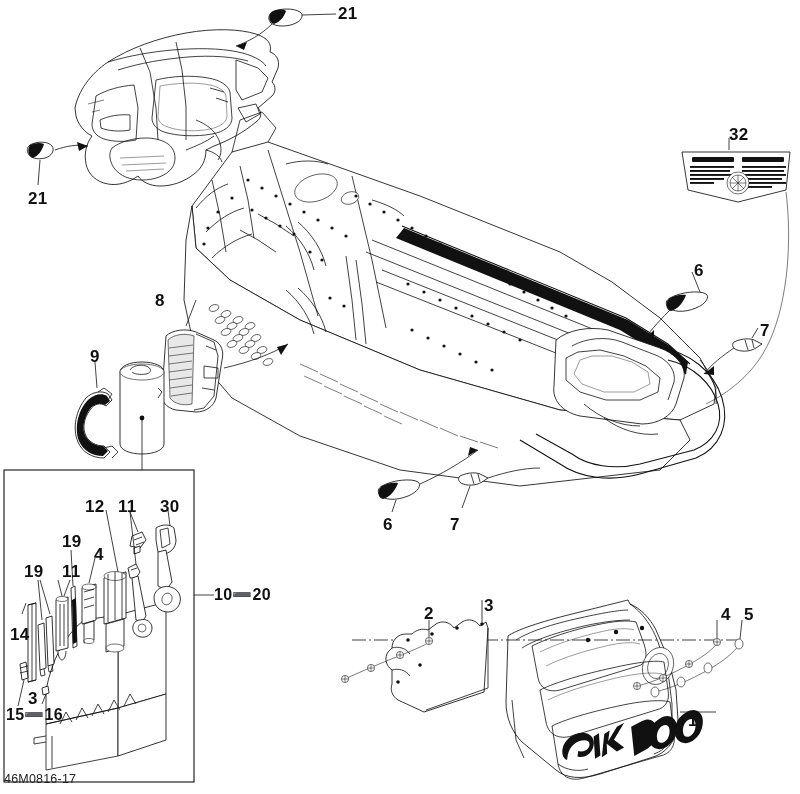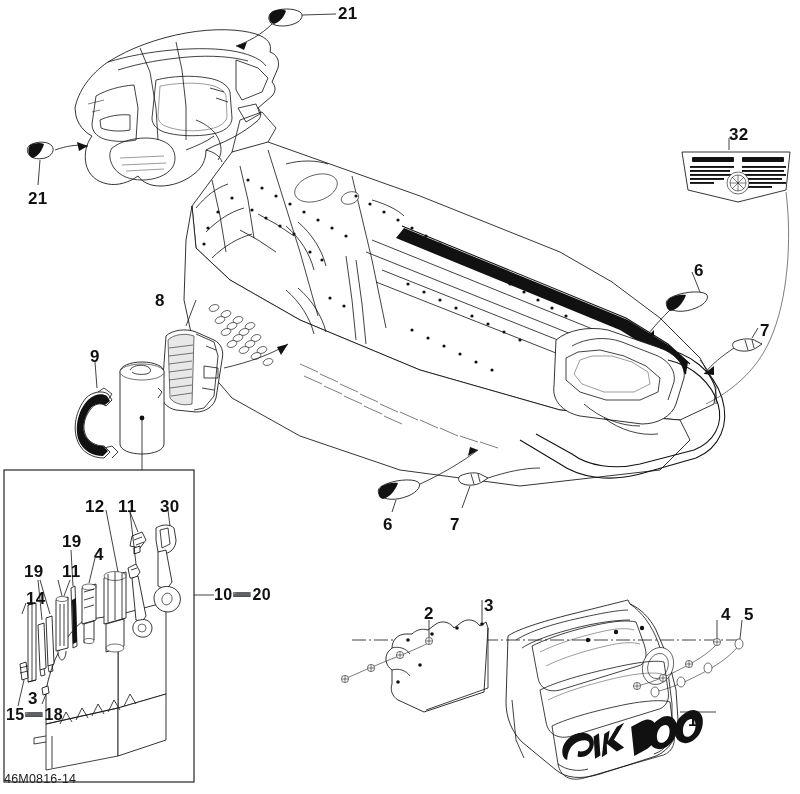--- a/index.html
+++ b/index.html
@@ -617,28 +617,28 @@
 <div class="lbl" style="left:744px;top:606px;">5</div>
 <div class="lbl" style="left:694px;top:262px;">6</div>
 <div class="lbl" style="left:383px;top:516px;">6</div>
 <div class="lbl" style="left:760px;top:322px;">7</div>
 <div class="lbl" style="left:450px;top:516px;">7</div>
 <div class="lbl" style="left:155px;top:292px;">8</div>
 <div class="lbl" style="left:90px;top:348px;">9</div>
 <div class="lbl" style="left:62px;top:563px;">11</div>
 <div class="lbl" style="left:94px;top:546px;">4</div>
 <div class="lbl" style="left:85px;top:498px;">12</div>
-<div class="lbl" style="left:10px;top:590px;margin-left:16px;">14</div>
+<div class="lbl" style="left:10px;top:626px;">14</div>
 <div class="lbl" style="left:28px;top:690px;">3</div>
 <div class="lbl" style="left:118px;top:498px;">11</div>
 <div class="lbl" style="left:24px;top:563px;">19</div>
 <div class="lbl" style="left:62px;top:533px;">19</div>
 <div class="lbl" style="left:160px;top:498px;">30</div>
 <div class="lbl" style="left:338px;top:5px;">21</div>
 <div class="lbl" style="left:28px;top:190px;">21</div>
 <div class="lbl" style="left:729px;top:126px;">32</div>
 
 <div class="lbl big" style="left:214px;top:586px;">10➖20</div>
-<div class="lbl big" style="left:6px;top:706px;">15➖18</div>
-
-<div class="footer">46M0816-14</div>
+<div class="lbl big" style="left:6px;top:706px;">15➖16</div>
+
+<div class="footer">46M0816-17</div>
 
 </div>
 
 </body></html>

